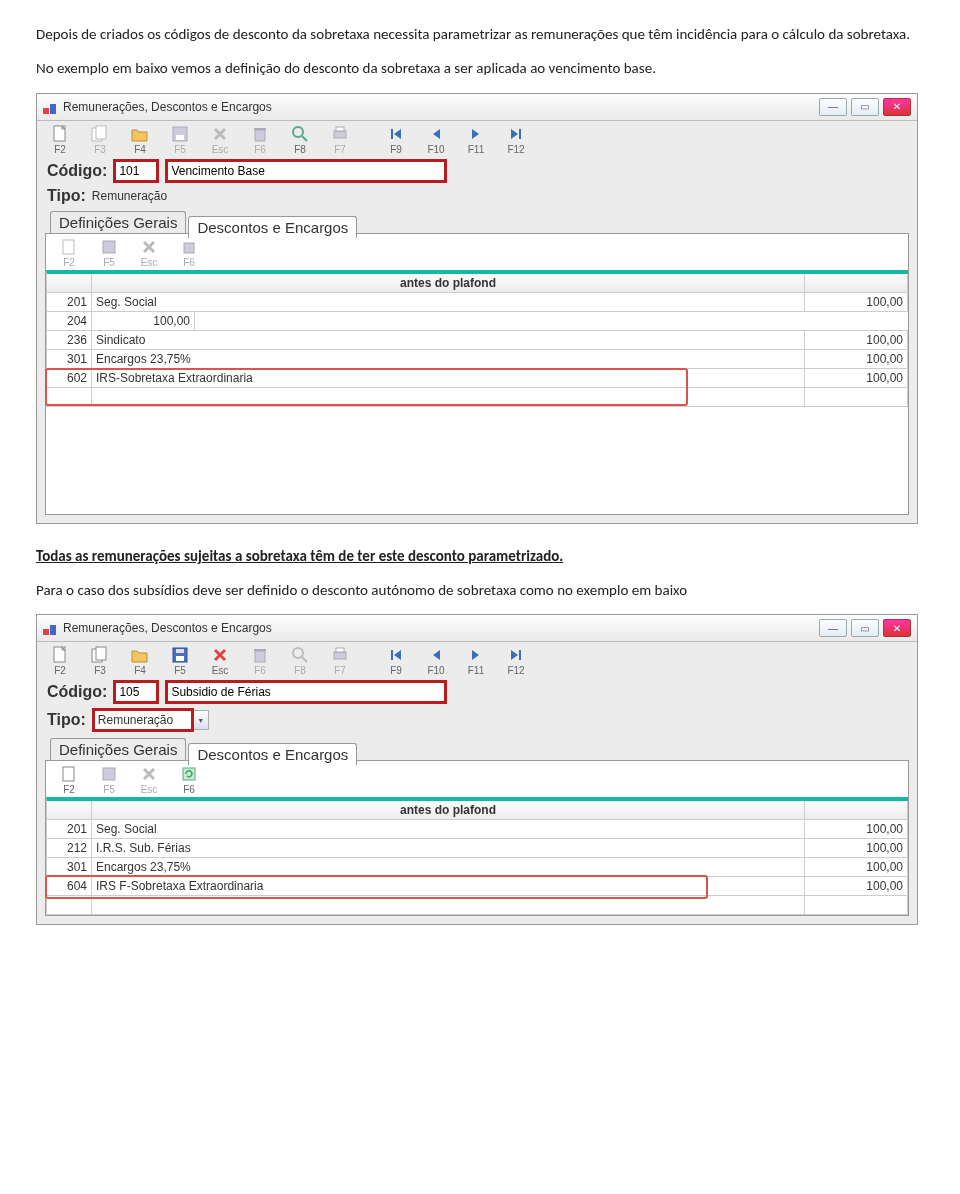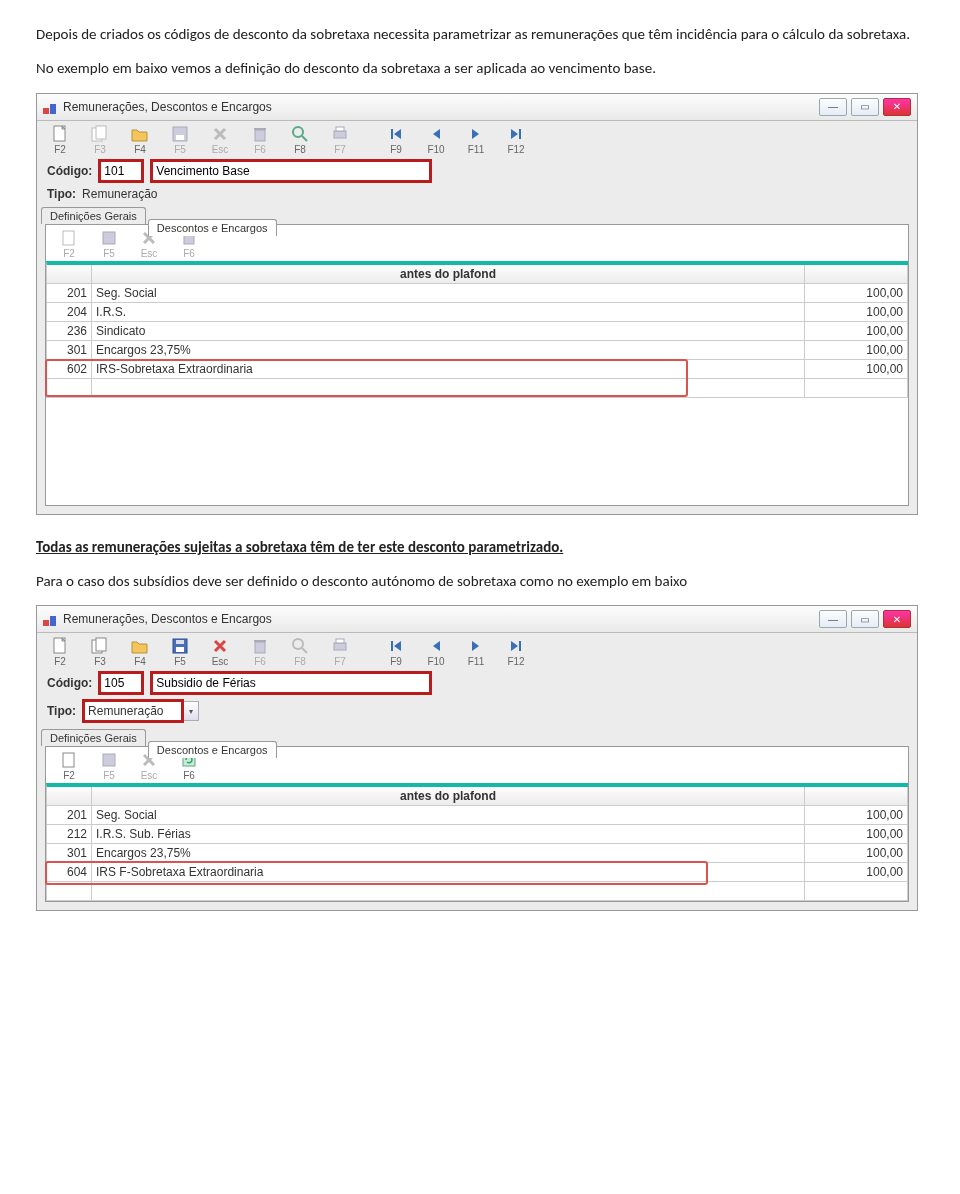--- a/index.html
+++ b/index.html
@@ -16,27 +16,27 @@
   .winbtns{display:flex;gap:4px}
   .winbtn{width:26px;height:16px;border:1px solid #9aa;background:linear-gradient(#fdfdfd,#e4ecf6);border-radius:2px;display:flex;align-items:center;justify-content:center;font-size:10px;color:#556}
   .winbtn.close{background:linear-gradient(#f3a,#d33);border-color:#a33;color:#fff}
   .toolbar{display:flex;gap:6px;padding:4px 6px 2px 6px;background:#ececec}
   .tbtn{width:34px;text-align:center;font-size:10px;color:#666}
   .tbtn.dis{color:#aaa}
   .tbtn .ico{height:18px;margin-bottom:1px;display:flex;align-items:center;justify-content:center}
   .tbtn .lbl{display:block}
   svg{display:block}
   .formrow{display:flex;align-items:center;padding:2px 10px;gap:6px}
-  .formrow label{font-weight:700;font-size:12px}
+  .formrow label{font-weight:700;font-size:16px}
   .txt{border:3px solid #b91c1c;background:#fff;height:18px;padding:0 3px;font-size:12px;font-family:inherit}
   .dd{display:inline-flex;align-items:center}
   .dd .arrow{width:14px;height:18px;border:1px solid #abadb3;border-left:none;background:linear-gradient(#fff,#dde);display:flex;align-items:center;justify-content:center;font-size:8px;color:#555}
-  .tabs{display:flex;margin:4px 8px 0 4px;font-size:11px}
+  .tabs{display:flex;margin:4px 8px 0 13px;font-size:15px}
   .tab{border:1px solid #999;border-bottom:none;padding:2px 8px;background:#ececec;margin-right:2px;border-radius:3px 3px 0 0;color:#333}
-  .tab.active{background:#fff;position:relative;top:12px}
+  .tab.active{background:#fff;position:relative;top:5px}
   .panel{border:1px solid #999;background:#fff;margin:0 8px 8px 8px;min-height:280px}
   .short .panel{min-height:150px}
   .subtool{display:flex;gap:6px;padding:4px 6px 2px 6px}
   .grid{border-top:4px solid #14b8a6;border-left:1px solid #ccc;font-size:12px}
   .grid .row{display:flex;border-bottom:1px solid #ccc;height:18px;align-items:center}
   .grid .cell{border-right:1px solid #ccc;padding:0 4px;height:100%;display:flex;align-items:center}
   .c-code{width:36px;text-align:right;justify-content:flex-end}
   .c-name{flex:1}
   .c-val{width:94px;text-align:right;justify-content:flex-end}
   .grid .head{background:linear-gradient(#fdfdfd,#ececec);font-weight:700;justify-content:center;text-align:center}
@@ -225,21 +225,20 @@
           <div class="cell c-name" style="justify-content:center">antes do plafond</div>
           <div class="cell c-val"></div>
         </div>
       <div class="row">
           <div class="cell c-code">201</div>
           <div class="cell c-name">Seg. Social</div>
           <div class="cell c-val">100,00</div>
         </div>
       <div class="row">
           <div class="cell c-code">204</div>
-          <div class="cell c-name">I.R.S.</div>
           <div class="cell c-val">100,00</div>
         </div>
       <div class="row">
           <div class="cell c-code">236</div>
           <div class="cell c-name">Sindicato</div>
           <div class="cell c-val">100,00</div>
         </div>
       <div class="row">
           <div class="cell c-code">301</div>
           <div class="cell c-name">Encargos 23,75%</div>

